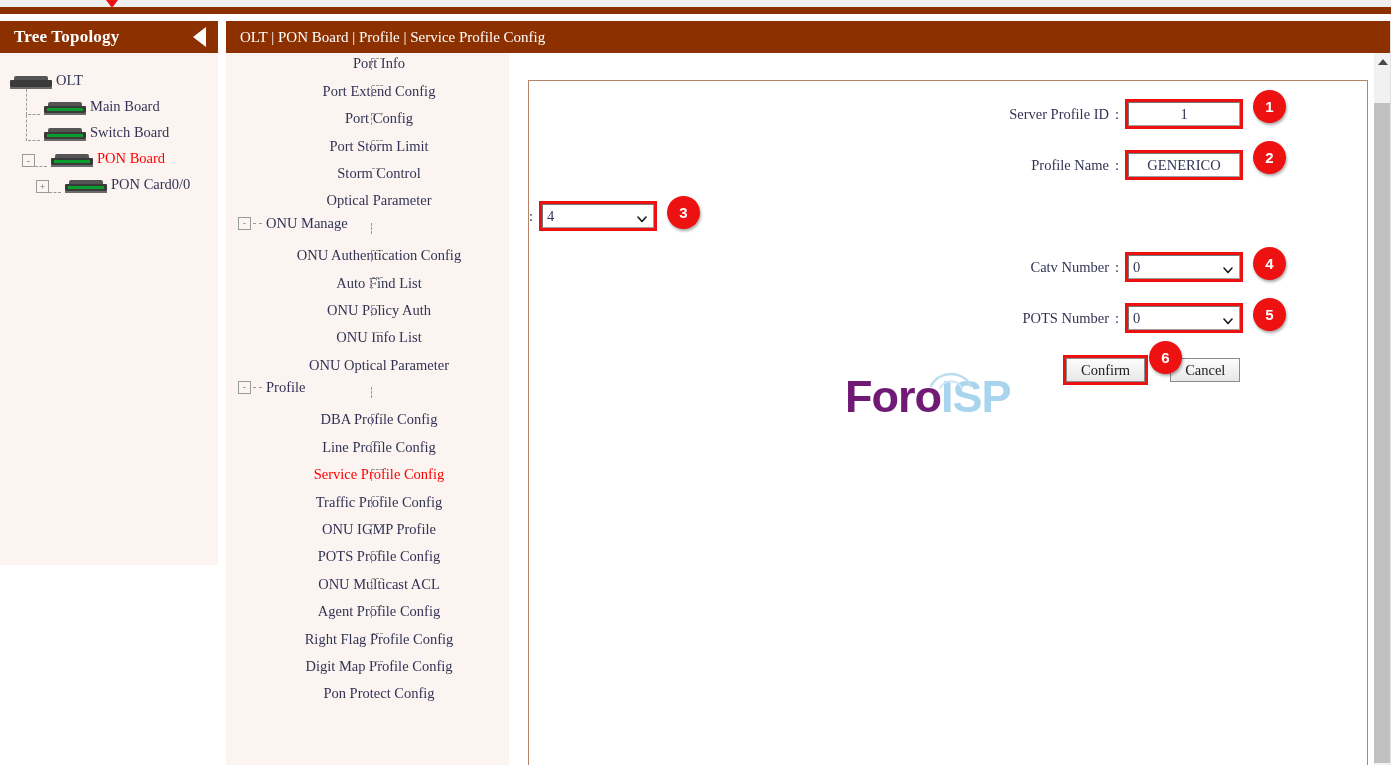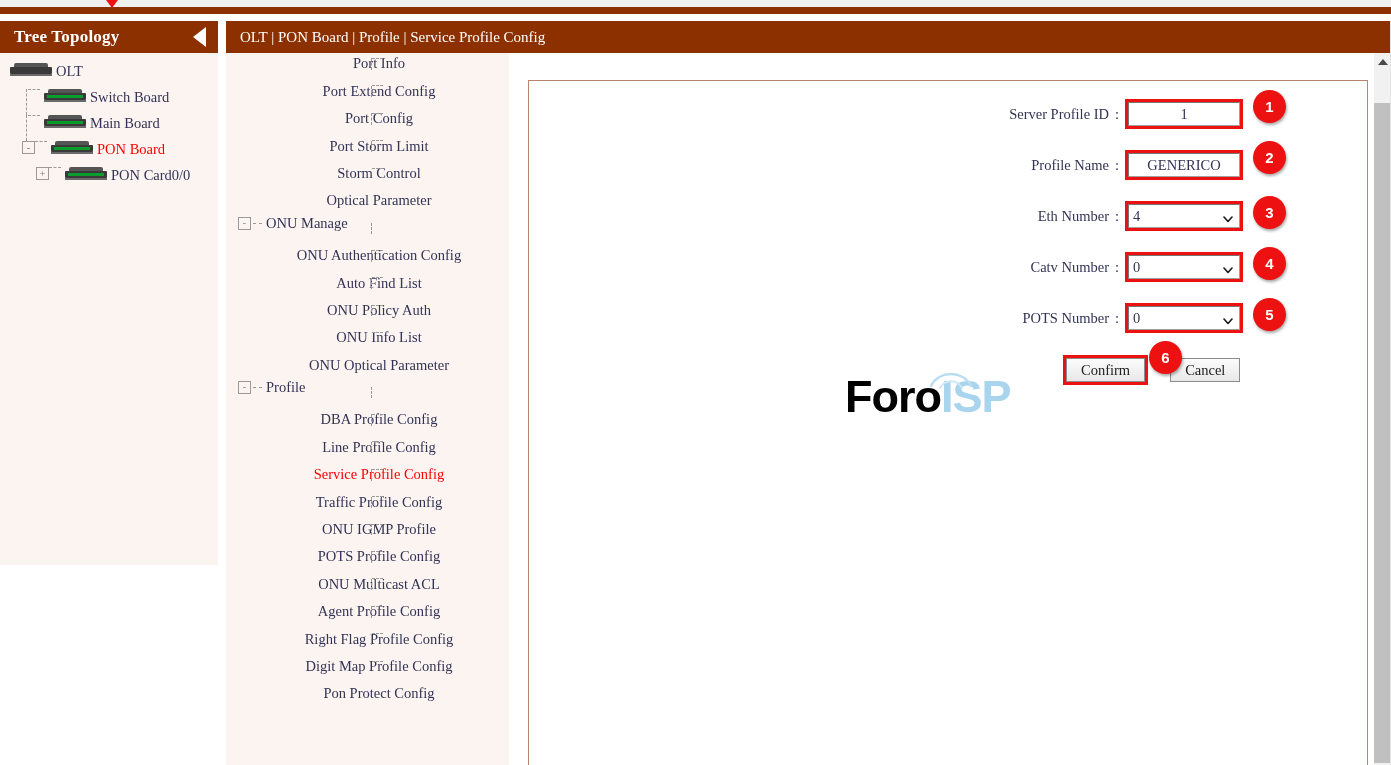--- a/index.html
+++ b/index.html
@@ -63,21 +63,21 @@
     border-top: 10px solid transparent;
     border-bottom: 10px solid transparent;
     border-right: 13px solid #ffffff;
   }
   .tree {
     padding: 10px 0 0 8px;
     position: relative;
   }
   .tree-row {
     display: flex;
-    align-items: flex-start;
+    align-items: flex-end;
     height: 26px;
     white-space: nowrap;
     font-size: 14.5px;
   }
   .tree-row .lbl { padding-left: 2px; }
   .tree-row.red .lbl { color: #ff0000; }
 
   
   .ind { display: inline-block; }
   .ind-0 { width: 0px; }
@@ -349,21 +349,21 @@
     height: 60px;
     user-select: none;
   }
   .wm-text {
     font-family: "Liberation Sans", sans-serif;
     font-weight: bold;
     font-size: 45px;
     letter-spacing: -1px;
     line-height: 60px;
   }
-  .wm-foro { color: #000000; }
+  .wm-foro { color: #701a75; }
   .wm-isp  { color: #a8d4ee; }
   .wm-arc {
     position: absolute;
     left: 84px; top: 1px;
     width: 44px; height: 22px;
   }
 
   
   .page-edge {
     position: absolute; right: 0; top: 21px; width: 1px; height: 744px;
@@ -387,48 +387,48 @@
   <div class="tree">
 
     <div class="tree-row">
       <span class="ind ind-0"></span>
       <span class="dev">
         <span class="top"></span>
           <span class="body"></span>
           <span class="base"></span>
       </span>
       <span class="lbl">OLT</span>
+    </div>
+
+    <div class="tree-row">
+      <span class="ind ind-1"></span>
+      <span class="vguide"></span>
+        <span class="dashseg"></span>
+      <span class="dev">
+        <span class="top"></span>
+          <span class="body"></span>
+          <span class="strip"></span>
+          <span class="base"></span>
+      </span>
+      <span class="lbl">Main Board</span>
     </div>
 
     <div class="tree-row">
       <span class="ind ind-1"></span>
       <span class="vguide"></span>
         <span class="dashseg"></span>
       <span class="dev">
         <span class="top"></span>
           <span class="body"></span>
           <span class="strip"></span>
           <span class="base"></span>
       </span>
       <span class="lbl">Switch Board</span>
     </div>
 
-    <div class="tree-row">
-      <span class="ind ind-1"></span>
-      <span class="vguide"></span>
-        <span class="dashseg"></span>
-      <span class="dev">
-        <span class="top"></span>
-          <span class="body"></span>
-          <span class="strip"></span>
-          <span class="base"></span>
-      </span>
-      <span class="lbl">Main Board</span>
-    </div>
-
     <div class="tree-row red">
       <span class="ind ind-0" style="width:14px"></span>
       <span class="expander">-</span>
       <span class="dashseg"></span>
       <span class="dev">
         <span class="top"></span>
           <span class="body"></span>
           <span class="strip"></span>
           <span class="base"></span>
       </span>
@@ -572,21 +572,20 @@
           <div class="flabel">Server Profile ID</div>
           <div class="fcolon">:</div>
           <div class="fctl"><span class="hl-box"><input type="text" class="txtinput" value="1" style=""></span><div class="badge" style="left: 128px; top: -9px;">1</div></div>
         </div>
         <div class="frow">
           <div class="flabel">Profile Name</div>
           <div class="fcolon">:</div>
           <div class="fctl"><span class="hl-box"><input type="text" class="txtinput" value="GENERICO" style=""></span><div class="badge" style="left: 128px; top: -9px;">2</div></div>
         </div>
         <div class="frow">
-          <div class="flabel">Eth Number</div>
           <div class="fcolon">:</div>
           <div class="fctl"><span class="hl-box"><div class="selinput">
                 <span>4</span>
                 <span class="chev">
                   <svg viewBox="0 0 10 10" width="10" height="10">
                     <path d="M1 3 L5 7.5 L9 3" stroke="#1a1a1a" stroke-width="1.6" fill="none" stroke-linecap="round" stroke-linejoin="round"></path>
                   </svg>
                 </span>
               </div></span><div class="badge" style="left: 128px; top: -5px;">3</div></div>
         </div>

